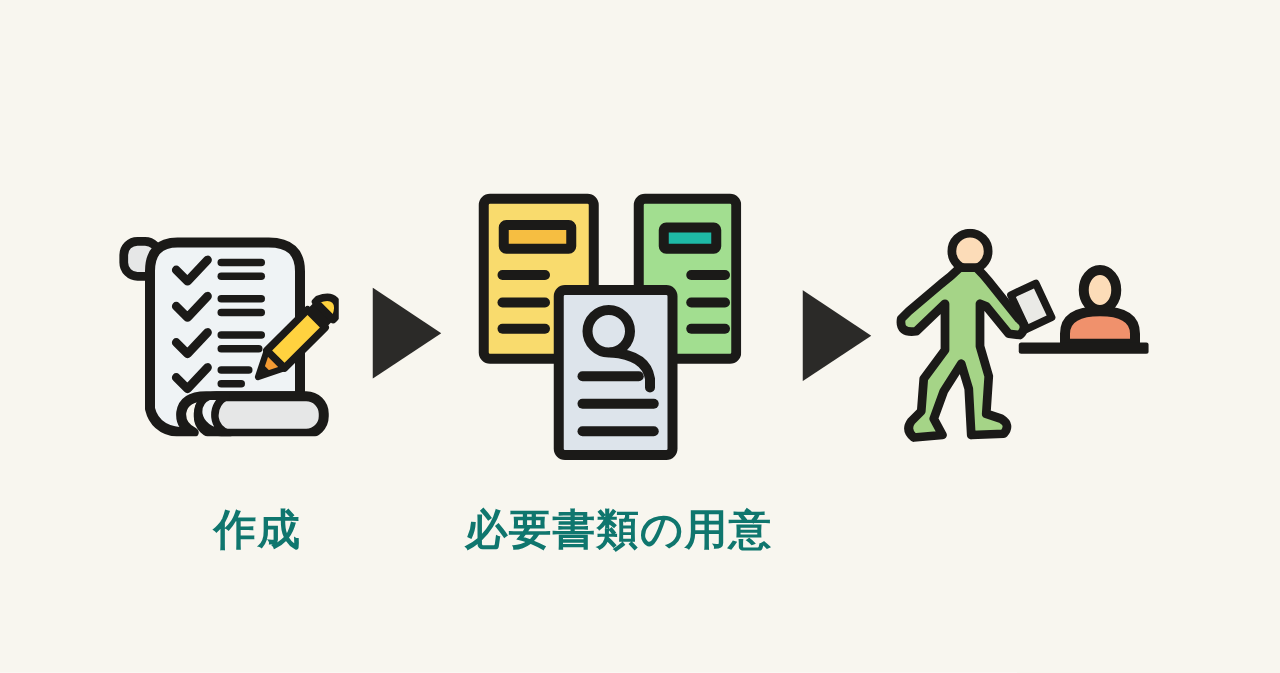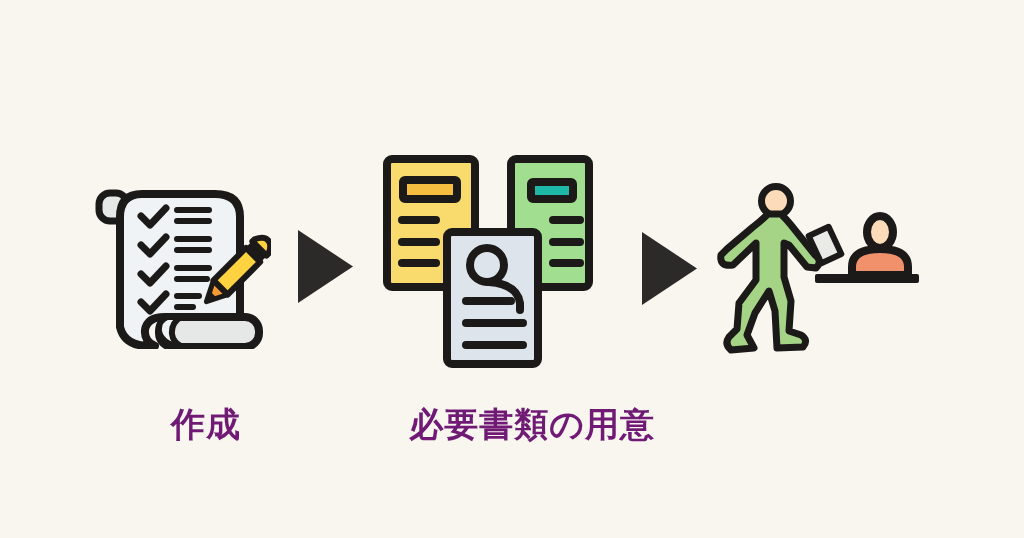--- a/index.html
+++ b/index.html
@@ -11,21 +11,21 @@
     font-family:"Liberation Sans", sans-serif;
   }
   .icon{position:absolute;}
   .ol{stroke:#1B1A18;stroke-linecap:round;stroke-linejoin:round;}
   .step-label{
     position:absolute;
     top:400px;
     height:48px;line-height:48px;
     text-align:center;
     font-size:34px;font-weight:700;
-    color:#701a75;
+    color:#0f766e;
     letter-spacing:1px;
   }
   .arrow{position:absolute;}
 </style>
 </head>
 <body>
 
 <div class="canvas">
 
   <svg class="icon" style="left:95px;top:187px;" width="176" height="162" viewBox="0 0 176 162">
@@ -115,15 +115,15 @@
              L45,60 L22,82 Q8,84 10,72 L16,66 L42,44 Q50,38 57,31 Z" fill="#A5D487"></path>
 
     <ellipse class="ol" cx="169" cy="49" rx="13" ry="16" stroke-width="8" fill="#FCDCB8"></ellipse>
 
     <path class="ol" stroke-width="8" d="M141,92 V84 Q141,66 169,66 Q197,66 197,84 V92 Z" fill="#F0916C"></path>
 
     <rect x="104" y="91" width="104" height="9" rx="2" fill="#1B1A18"></rect>
   </svg>
 
   <div class="step-label" style="left:106px;width:200px;">作成</div>
-  <div class="step-label" style="left:355px;width:300px;text-align:right;">必要書類の用意</div>
+  <div class="step-label" style="left:345px;width:300px;">必要書類の用意</div>
 
 </div>
 
 </body></html>

